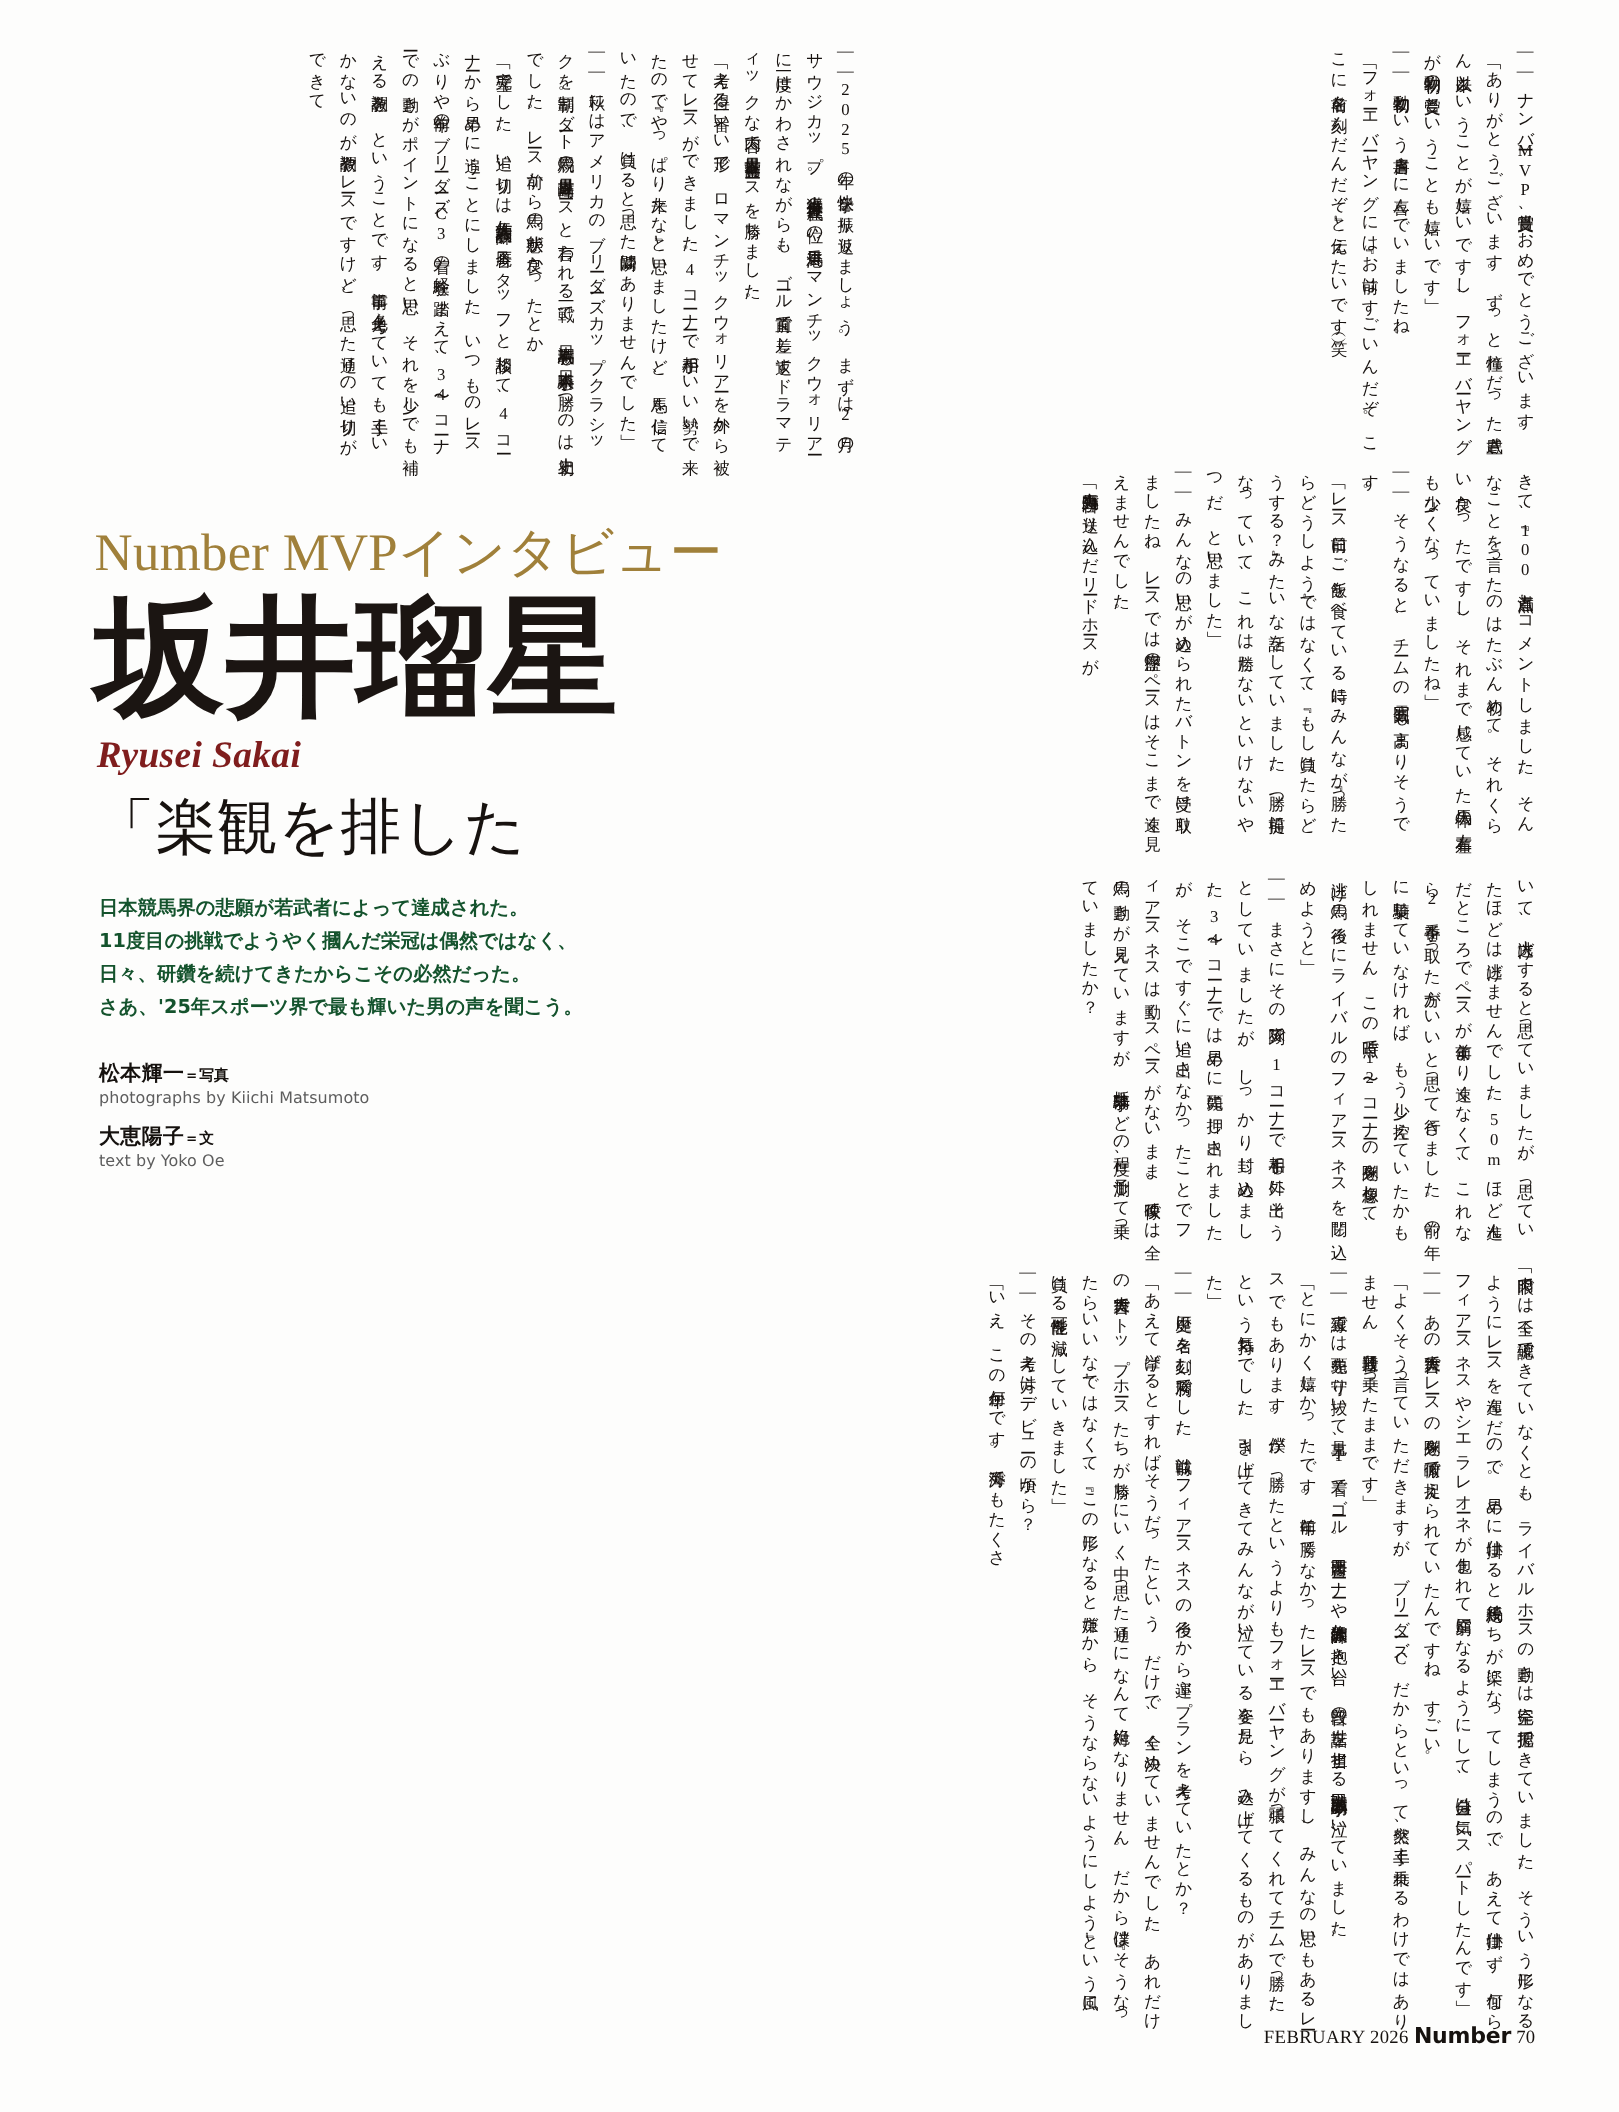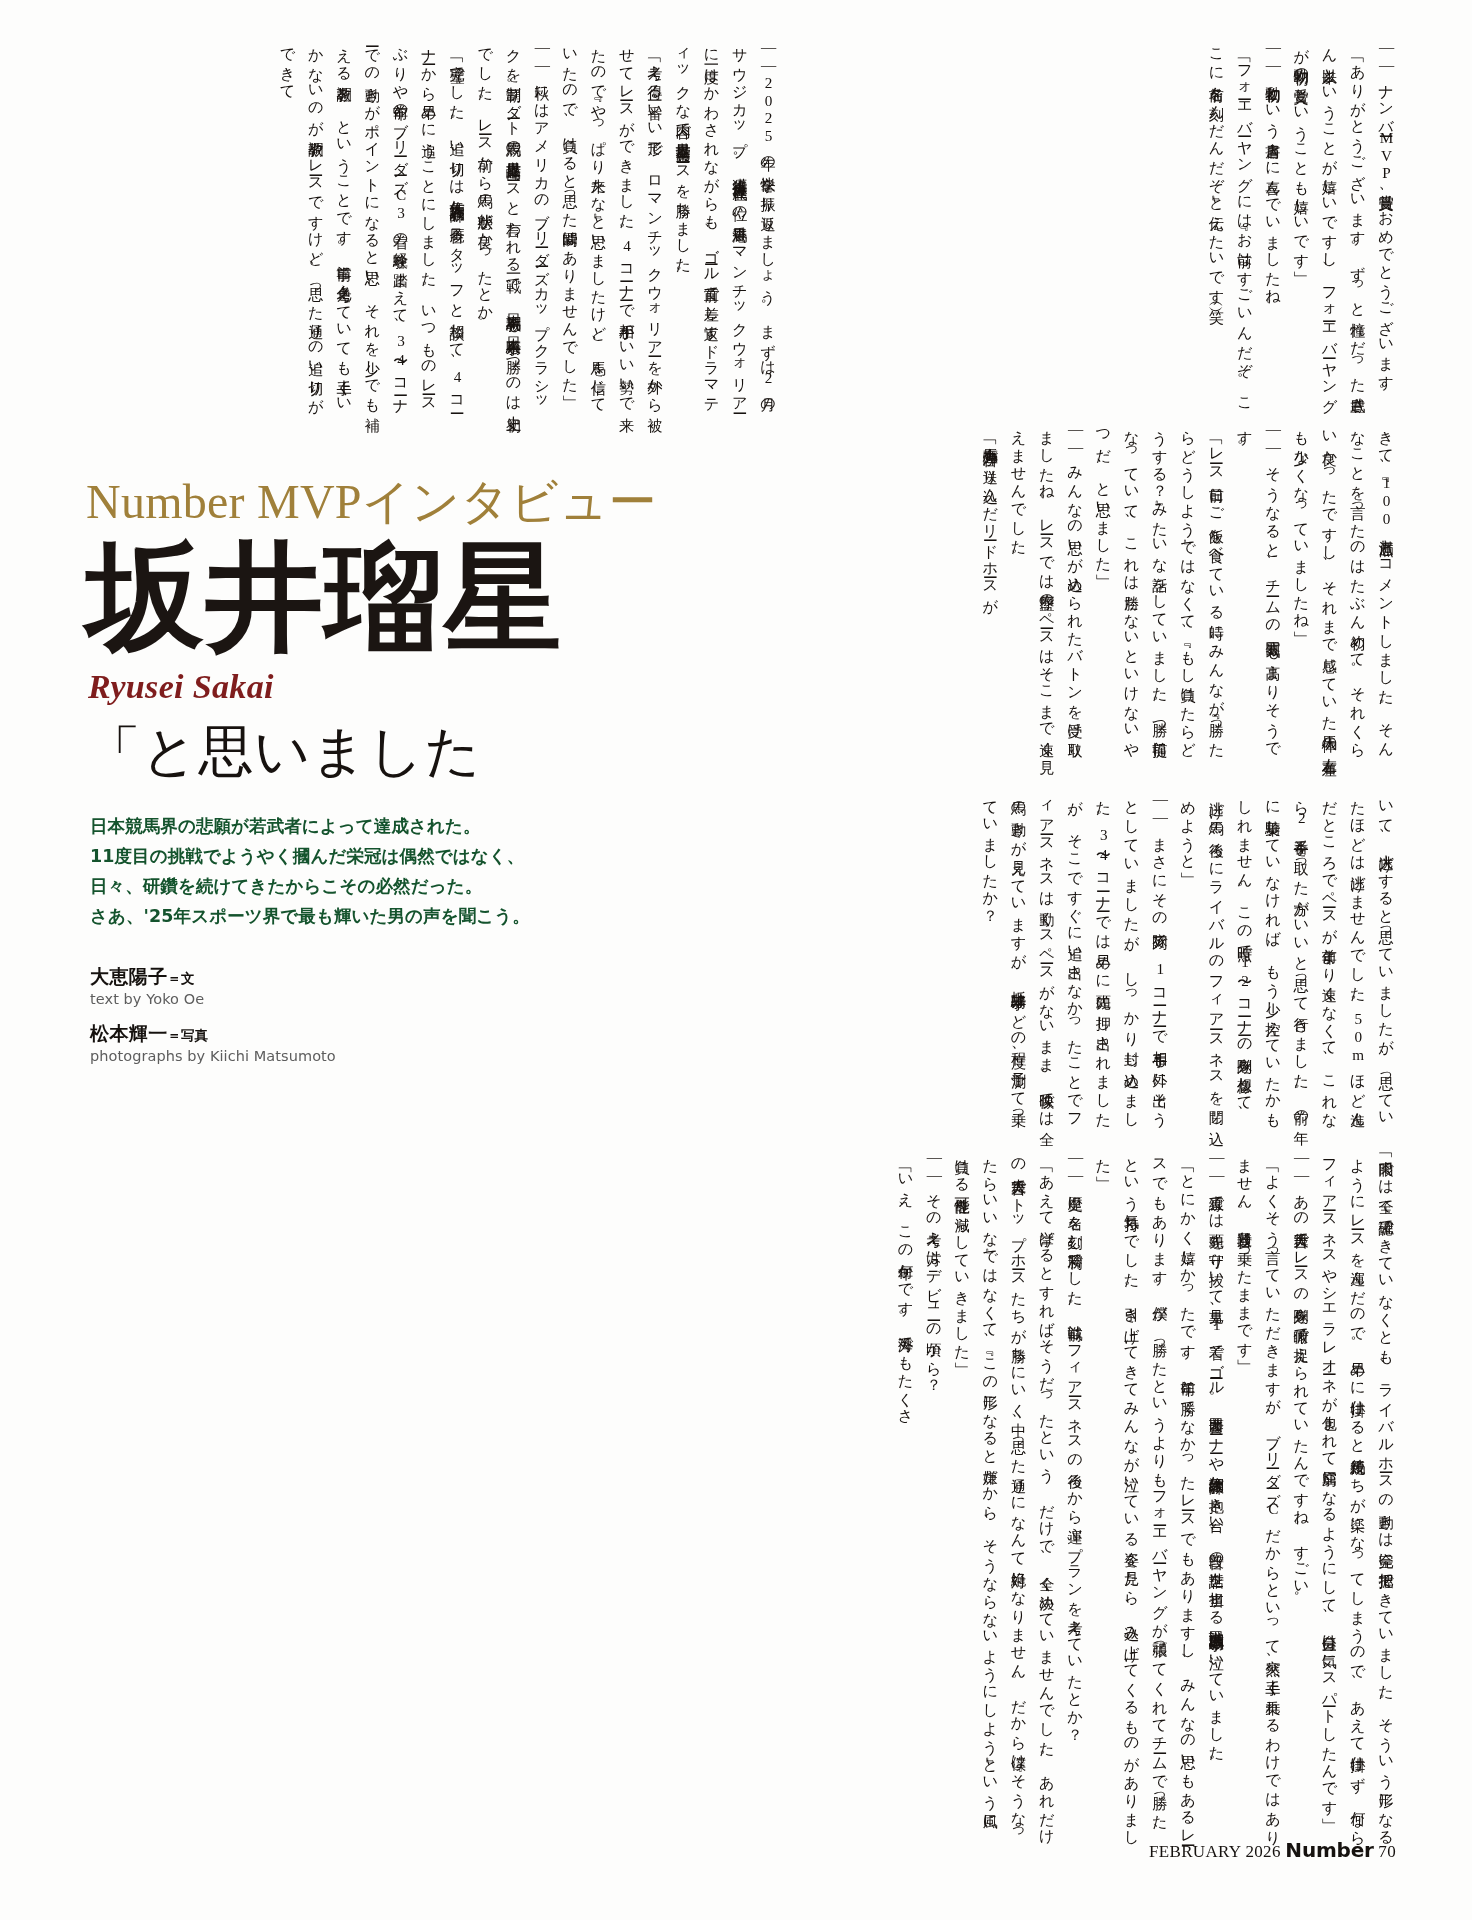--- a/index.html
+++ b/index.html
@@ -225,38 +225,38 @@
 
   <div class="title-area">
 
     <div class="kicker">Number MVPインタビュー</div>
 
     <h1 class="name-jp">坂井瑠星</h1>
 
     <div class="name-en">Ryusei Sakai</div>
 
     <div class="quote-head">
-      <span class="l1">「と思いました</span>
+      <span class="l1">「楽観を排した</span>
     </div>
 
     <div class="lede">
       <span>日本競馬界の悲願が若武者によって達成された。</span>
       <span>11度目の挑戦でようやく摑んだ栄冠は偶然ではなく、</span>
       <span>日々、研鑽を続けてきたからこその必然だった。</span>
       <span>さあ、'25年スポーツ界で最も輝いた男の声を聞こう。</span>
     </div>
 
     <div class="credits">
       <div class="credit-row">
+        <div class="credit-jp"><span>松本輝一</span><span class="role">＝写真</span></div>
+        <div class="credit-en">photographs by Kiichi Matsumoto</div>
+      </div>
+      <div class="credit-row">
         <div class="credit-jp"><span>大恵陽子</span><span class="role">＝文</span></div>
         <div class="credit-en">text by Yoko Oe</div>
       </div>
-      <div class="credit-row">
-        <div class="credit-jp"><span>松本輝一</span><span class="role">＝写真</span></div>
-        <div class="credit-en">photographs by Kiichi Matsumoto</div>
-      </div>
     </div>
 
   </div>
 
   <div class="footer"><span>FEBRUARY 2026</span>&nbsp;<span class="brand">Number</span>&nbsp;<span class="pg">70</span></div>
 
 </div>
 
 </body></html>

